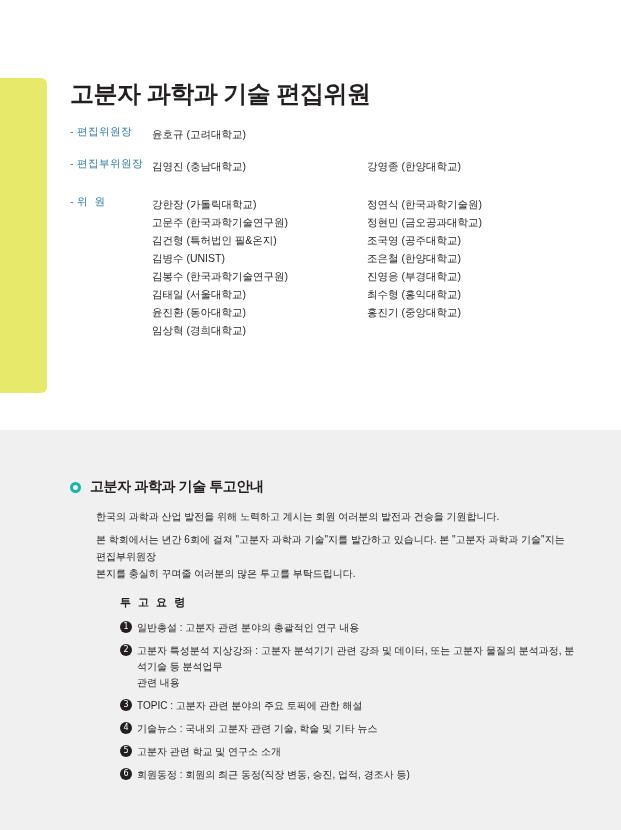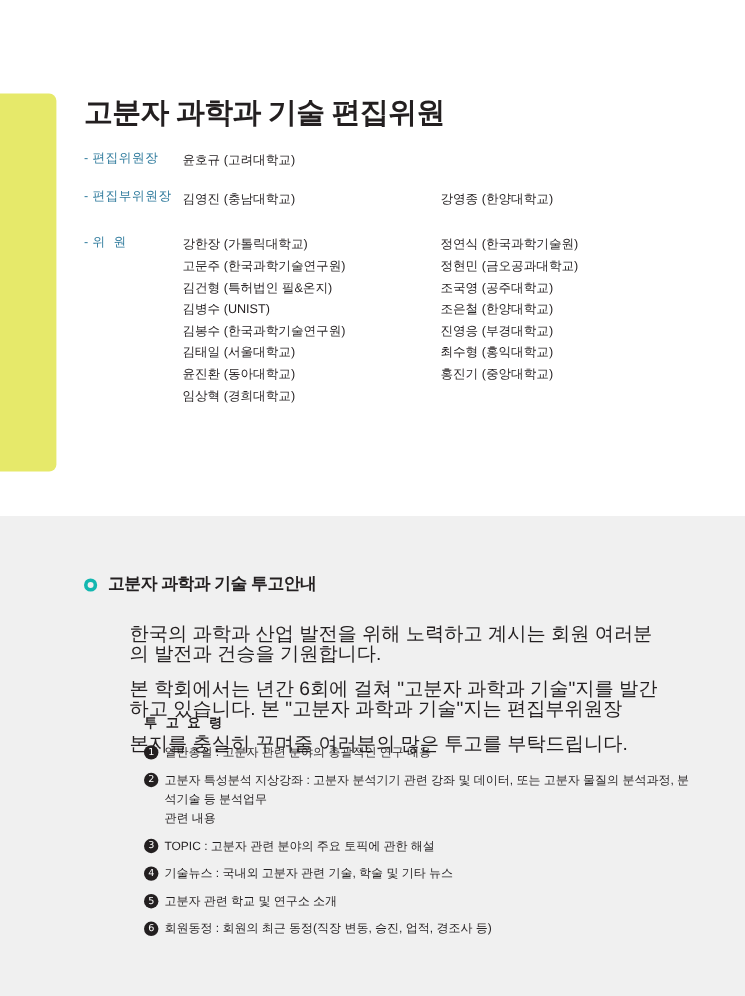--- a/index.html
+++ b/index.html
@@ -115,22 +115,22 @@
     letter-spacing: -0.4px;
     color: #231f20;
   }
   .notice-body {
     position: absolute;
     left: 96px;
     top: 78px;
     width: 470px;
   }
   .notice-body p {
-    margin: 12px;
-    font-size: 16px;
+    margin: 0;
+    font-size: 10px;
     line-height: 17px;
     color: #231f20;
   }
   .notice-body p.gap {
     margin-top: 6px;
   }
 
   .guide {
     position: absolute;
     left: 120px;

